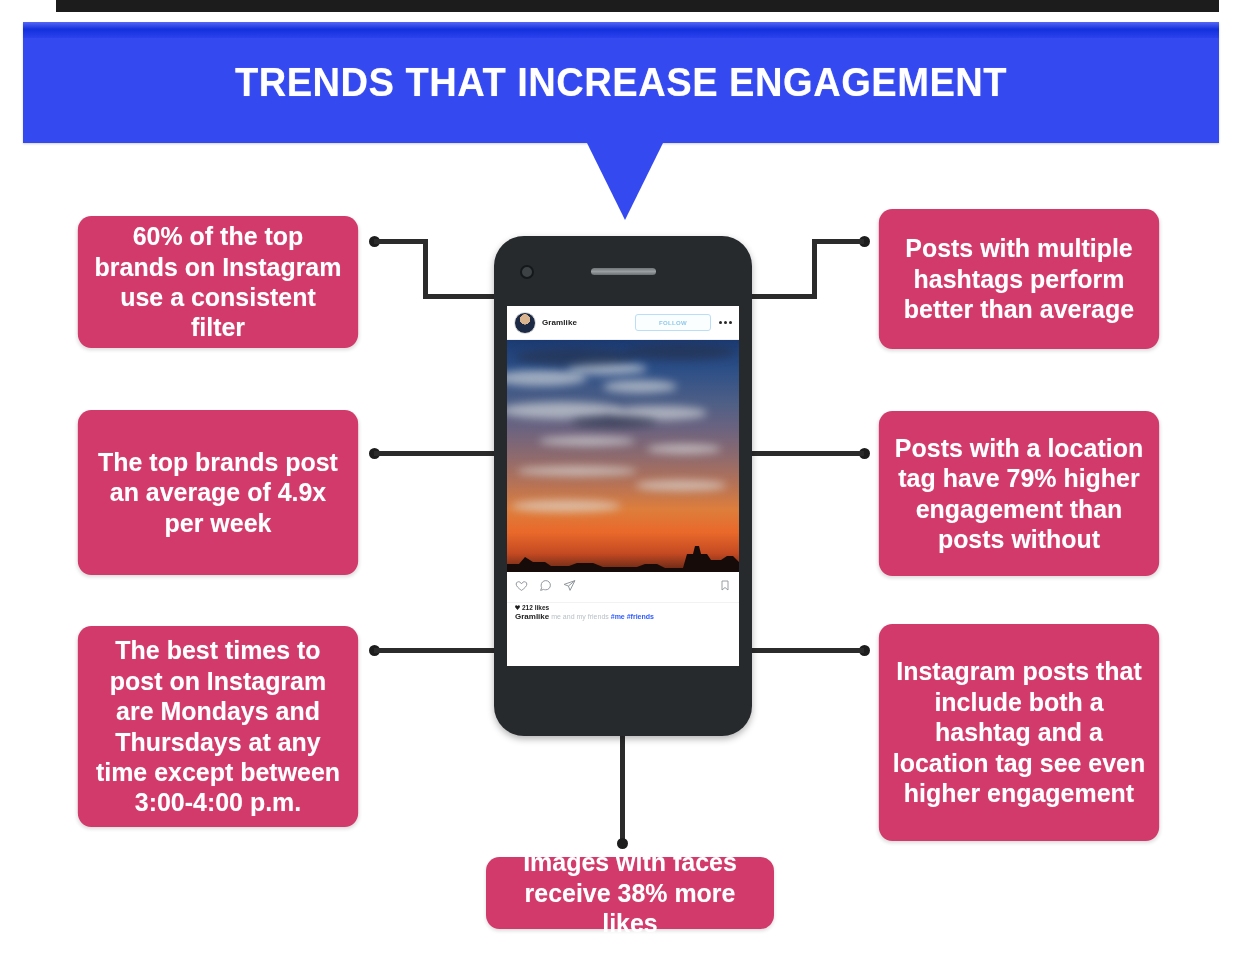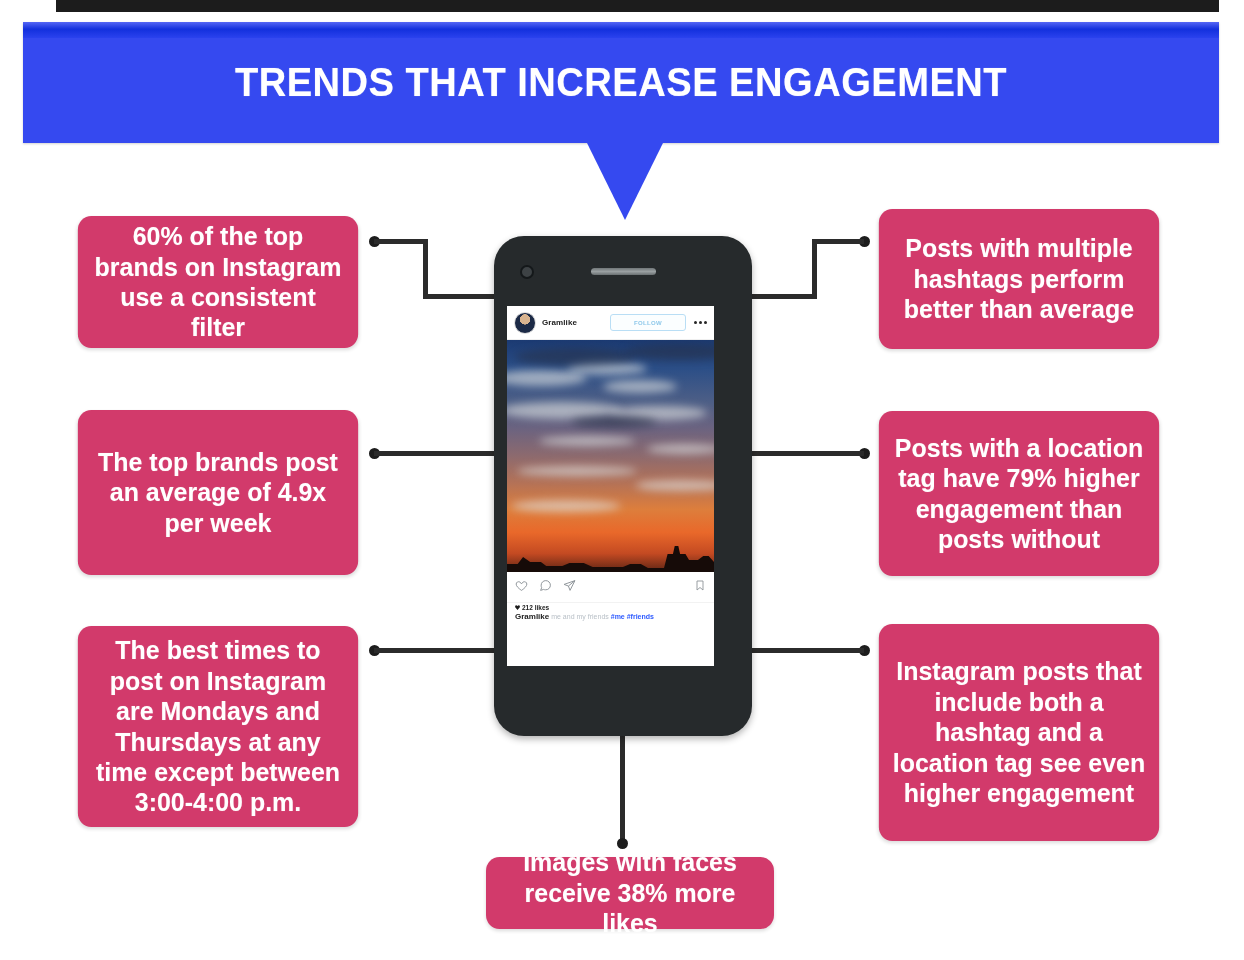--- a/index.html
+++ b/index.html
@@ -139,21 +139,21 @@
     top: 32px;
     width: 65px;
     height: 7px;
     border-radius: 4px;
     background: linear-gradient(to bottom, #707678, #9aa0a2 50%, #6a7072);
   }
   #phone-screen {
     position: absolute;
     left: 13px;
     top: 70px;
-    width: 207px;
+    width: 232px;
     height: 360px;
     background: #ffffff;
     overflow: hidden;
   }
 
   
   #post-header {
     position: relative;
     height: 34px;
     background: #ffffff;

